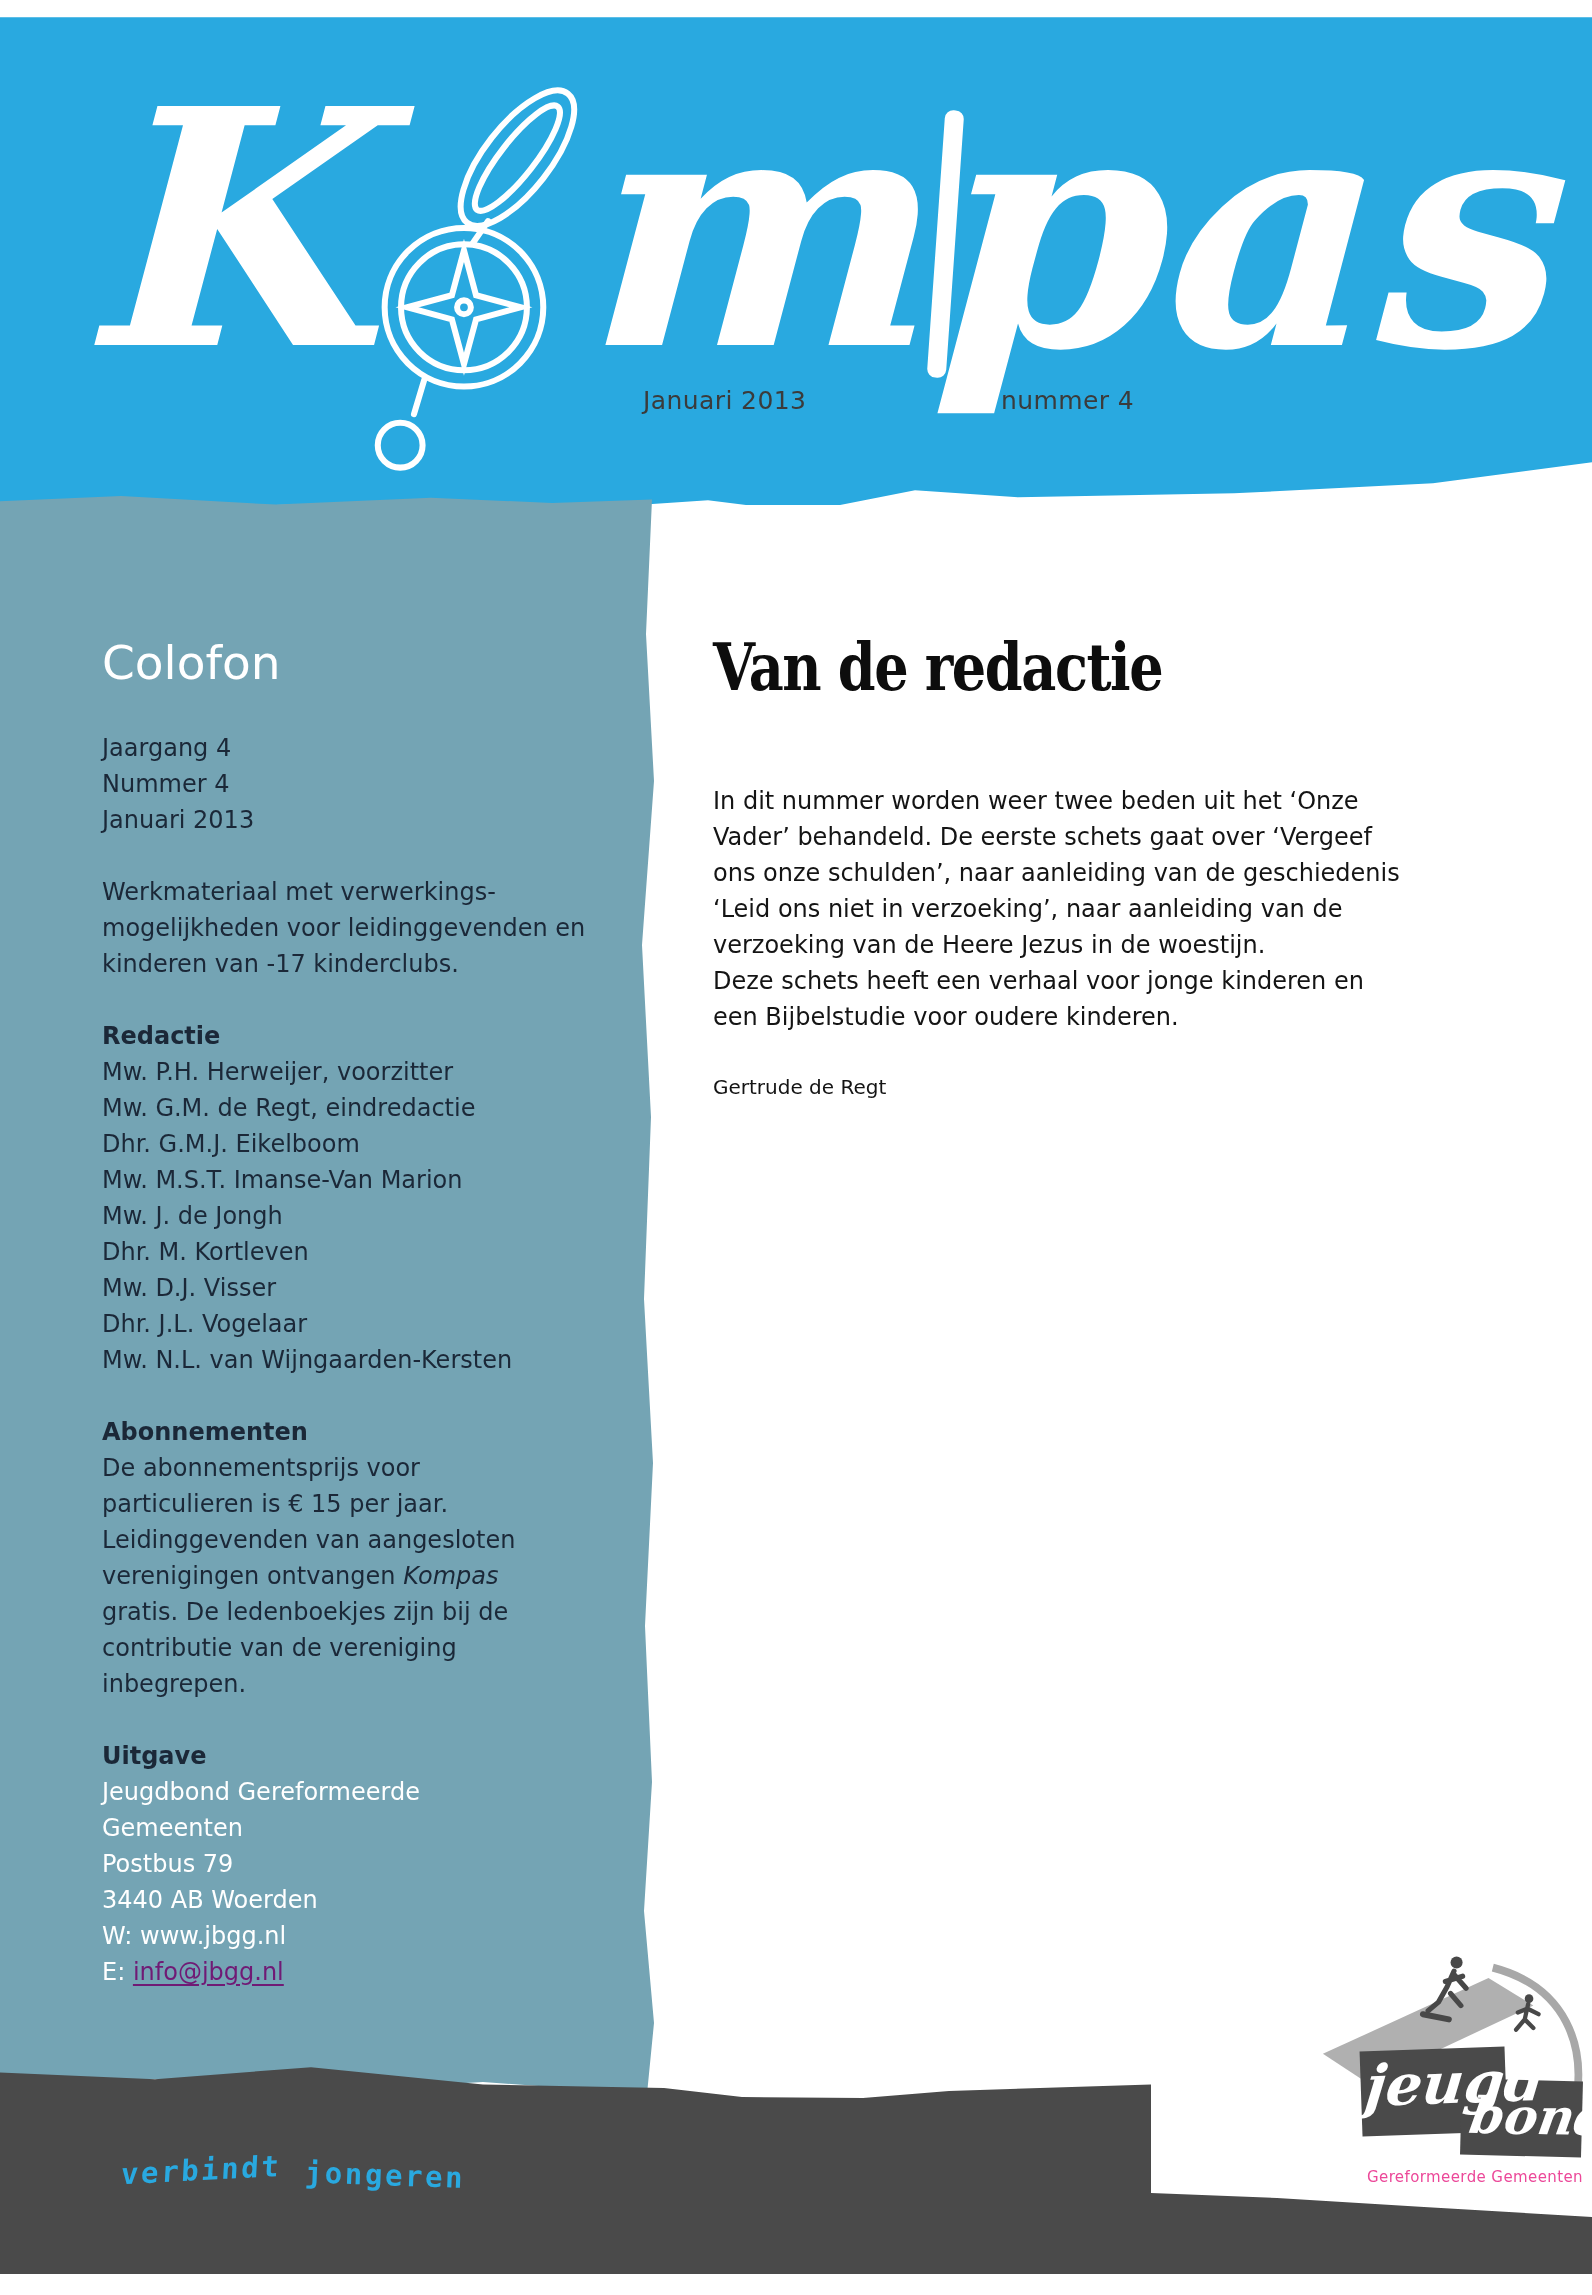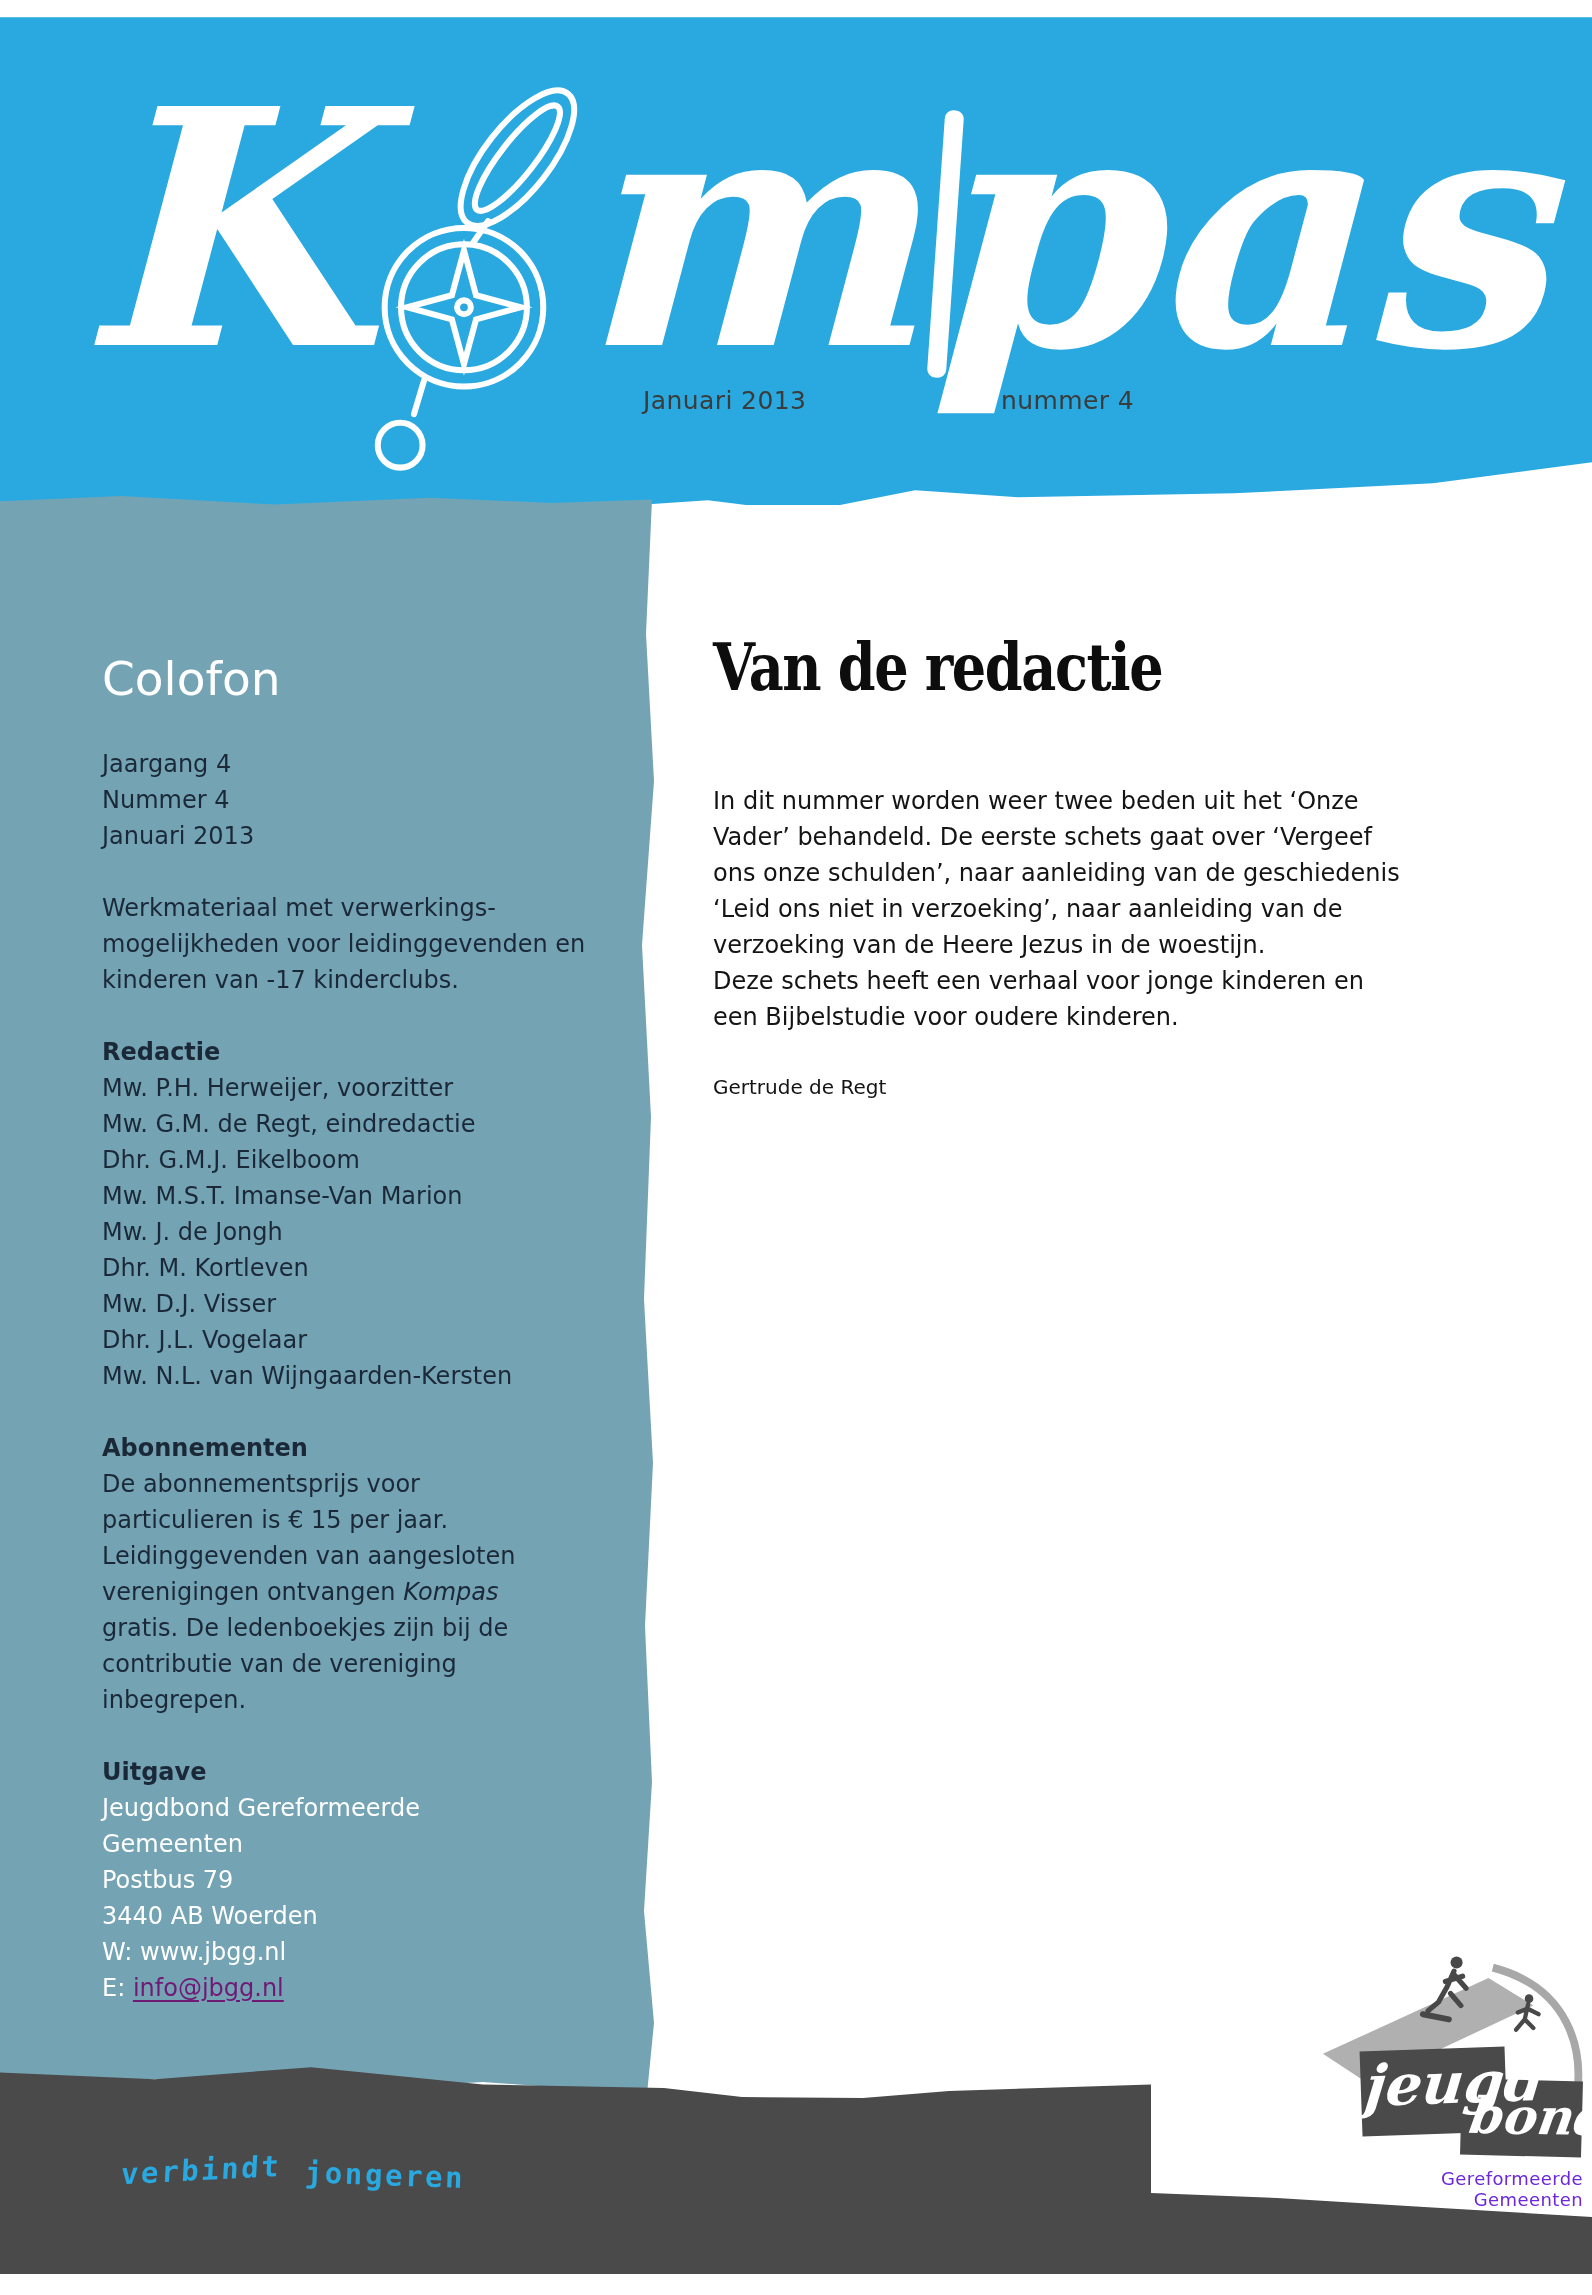--- a/index.html
+++ b/index.html
@@ -22,21 +22,21 @@
   .issue-date{left:643px;top:369px;}
   .issue-number{left:1001px;top:369px;}
 
   
   .sidebar{position:absolute;left:0;top:496px;width:658px;height:1598px;background:var(--sidebar_teal);
     clip-path:polygon(0 5.2px,121px 0,276px 8.6px,431px 1.7px,552px 7px,652px 3.5px,646px 138px,654px 285px,
       642px 449px,651px 621px,644px 803px,653px 967px,645px 1130px,652px 1286px,644px 1415px,
       654px 1527px,647px 1598px,483px 1586px,328px 1595px,155px 1583px,0 1591px);}
   .sidebar-content{position:absolute;left:102px;top:140px;width:518px;color:var(--ink_dark);
       font-size:24px;line-height:36px;}
-  .colofon-title{font-size:47px;font-weight:400;color:#fff;margin:16px 0 40px 0;line-height:1.15;}
+  .colofon-title{font-size:47px;font-weight:400;color:#fff;margin:0 0 40px 0;line-height:1.15;}
   .sb-block{margin-top:36px;}
   .sb-heading{font-weight:bold;}
   .it{font-style:italic;}
   .light, .light div{color:#fff;}
   .email-line{color:#fff;}
   .email-link{color:#701a75;text-decoration:underline;text-underline-offset:4.3px;}
 
   
   .main{position:absolute;left:703px;top:633px;width:759px;color:#141414;margin-left:10px;}
   .main-title{margin:0;font-family:"DejaVu Serif", serif;font-weight:900;font-size:66px;line-height:1.05;
@@ -56,22 +56,22 @@
   
   .logo{position:absolute;left:1316px;top:1952px;width:276px;height:246px;}
   .logo-svg{position:absolute;left:0;top:0;width:276px;height:246px;}
   .logo-box{position:absolute;background:#4a4a4a;}
   .box-jeugd{left:45px;top:97px;width:145px;height:85px;transform:rotate(-2deg);}
   .box-bond{left:145px;top:128px;width:121px;height:76px;transform:rotate(1.5deg);}
   .logo-word{position:absolute;color:#fff;font-family:"DejaVu Serif", serif;font-style:italic;
       font-weight:bold;line-height:1;}
   .word-jeugd{left:50px;top:102px;font-size:57px;transform:skewX(-8deg) rotate(-2deg);}
   .word-bond{left:154px;top:140px;font-size:50px;transform:skewX(-8deg) rotate(1deg);}
-  .logo-subtitle{position:absolute;left:47px;top:216px;width:220px;text-align:right;font-size:18px;
-      color:#6d28d9;letter-spacing:0.4px;}
+  .logo-subtitle{position:absolute;left:47px;top:216px;width:220px;text-align:right;font-size:15px;
+      color:#ec4899;letter-spacing:0.4px;}
 </style>
 </head>
 <body>
 
 <div class="page">
 
   <div class="header">
     <span class="wm wm-k">K</span>
     <span class="wm wm-rest">mpas</span>
     <div class="p-stem"></div>

